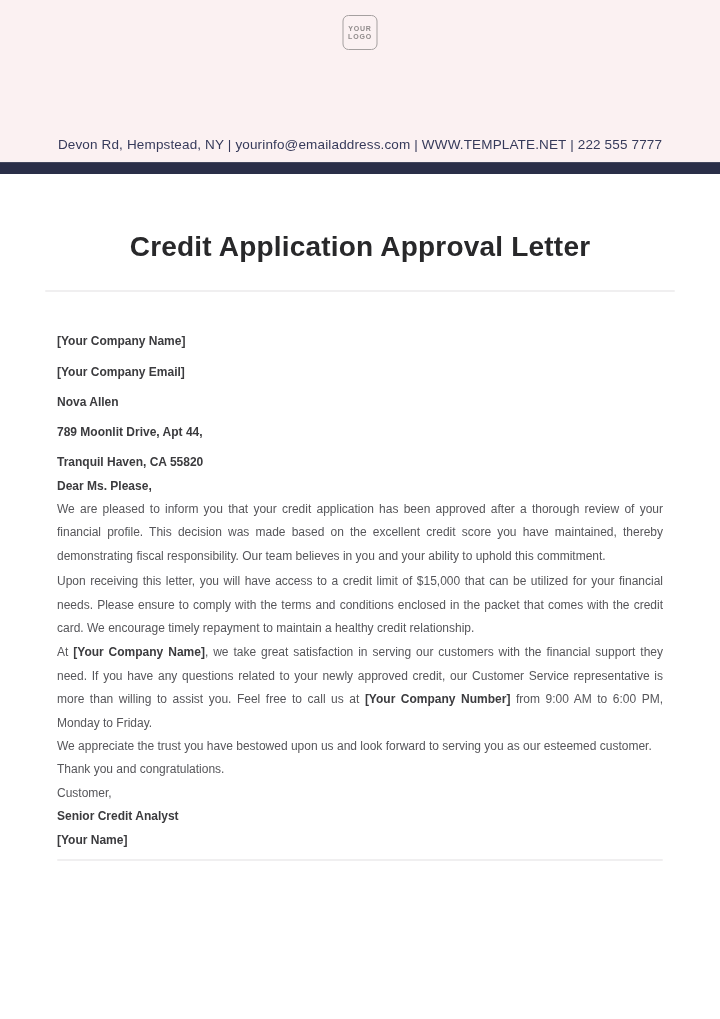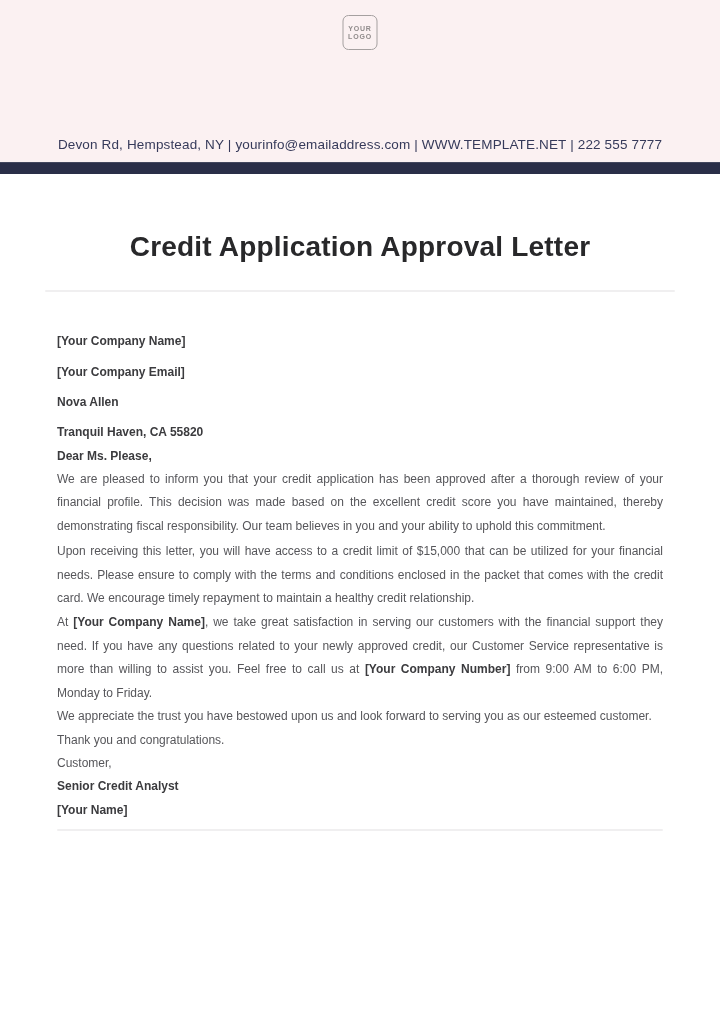--- a/index.html
+++ b/index.html
@@ -114,20 +114,21 @@
   <div class="navy-bar"></div>
 
   <h1 class="title">Credit Application Approval Letter</h1>
 
   <div class="divider"></div>
 
   <div class="letter">
     <p class="b mb75">[Your Company Name]</p>
     <p class="b mb7">[Your Company Email]</p>
     <p class="b mb65">Nova Allen</p>
+    <p class="b mb65">789 Moonlit Drive, Apt 44,</p>
     <p class="b">Tranquil Haven, CA 55820</p>
     <p class="b">Dear Ms. Please,</p>
 
     <p class="para mb2"><span>We are pleased to inform you that your credit application has been approved after a thorough review of your financial profile. This decision was made based on the excellent credit score you have maintained, thereby demonstrating fiscal responsibility. Our team believes in you and your ability to uphold this commitment.</span></p>
     <p class="para mb1"><span>Upon receiving this letter, you will have access to a credit limit of $15,000 that can be utilized for your financial needs. Please ensure to comply with the terms and conditions enclosed in the packet that comes with the credit card. We encourage timely repayment to maintain a healthy credit relationship.</span></p>
     <p class="para"><span>At </span><span class="seg-bold">[Your Company Name]</span><span>, we take great satisfaction in serving our customers with the financial support they need. If you have any questions related to your newly approved credit, our Customer Service representative is more than willing to assist you. Feel free to call us at </span><span class="seg-bold">[Your Company Number]</span><span> from 9:00 AM to 6:00 PM, Monday to Friday.</span></p>
     <p class="para"><span>We appreciate the trust you have bestowed upon us and look forward to serving you as our esteemed customer.</span></p>
 
     <p>Thank you and congratulations.</p>
     <p>Customer,</p>

